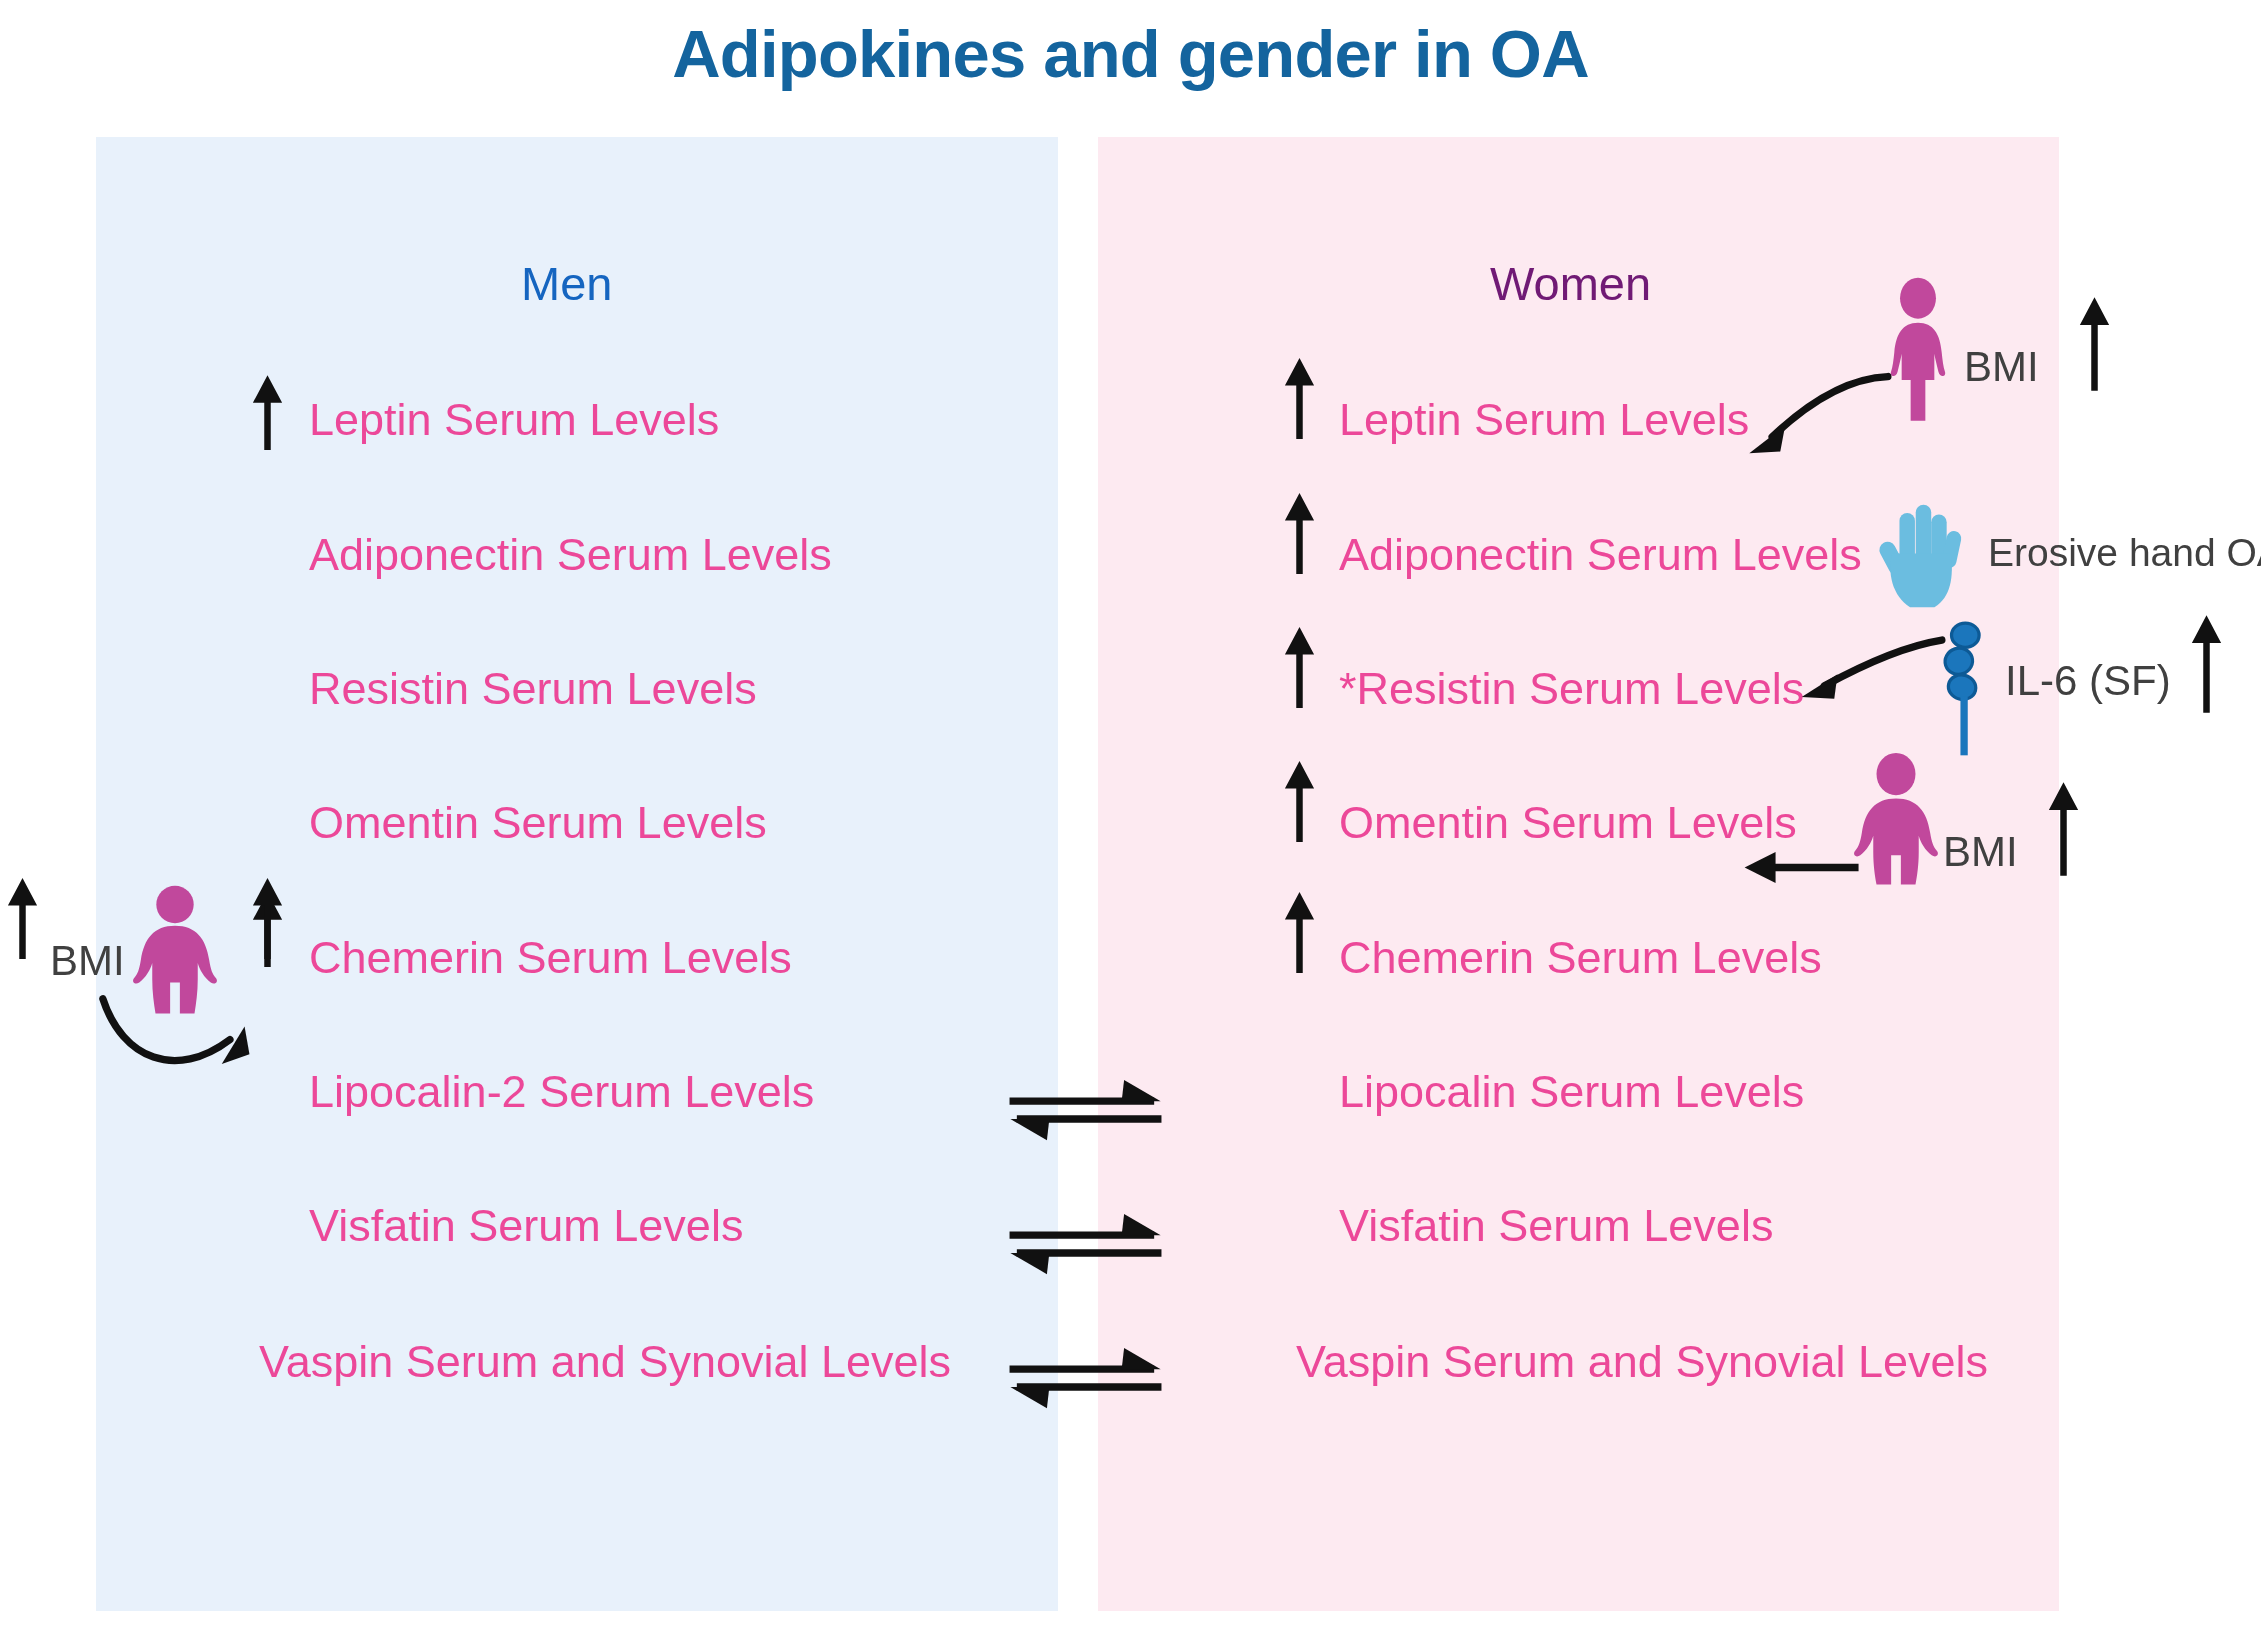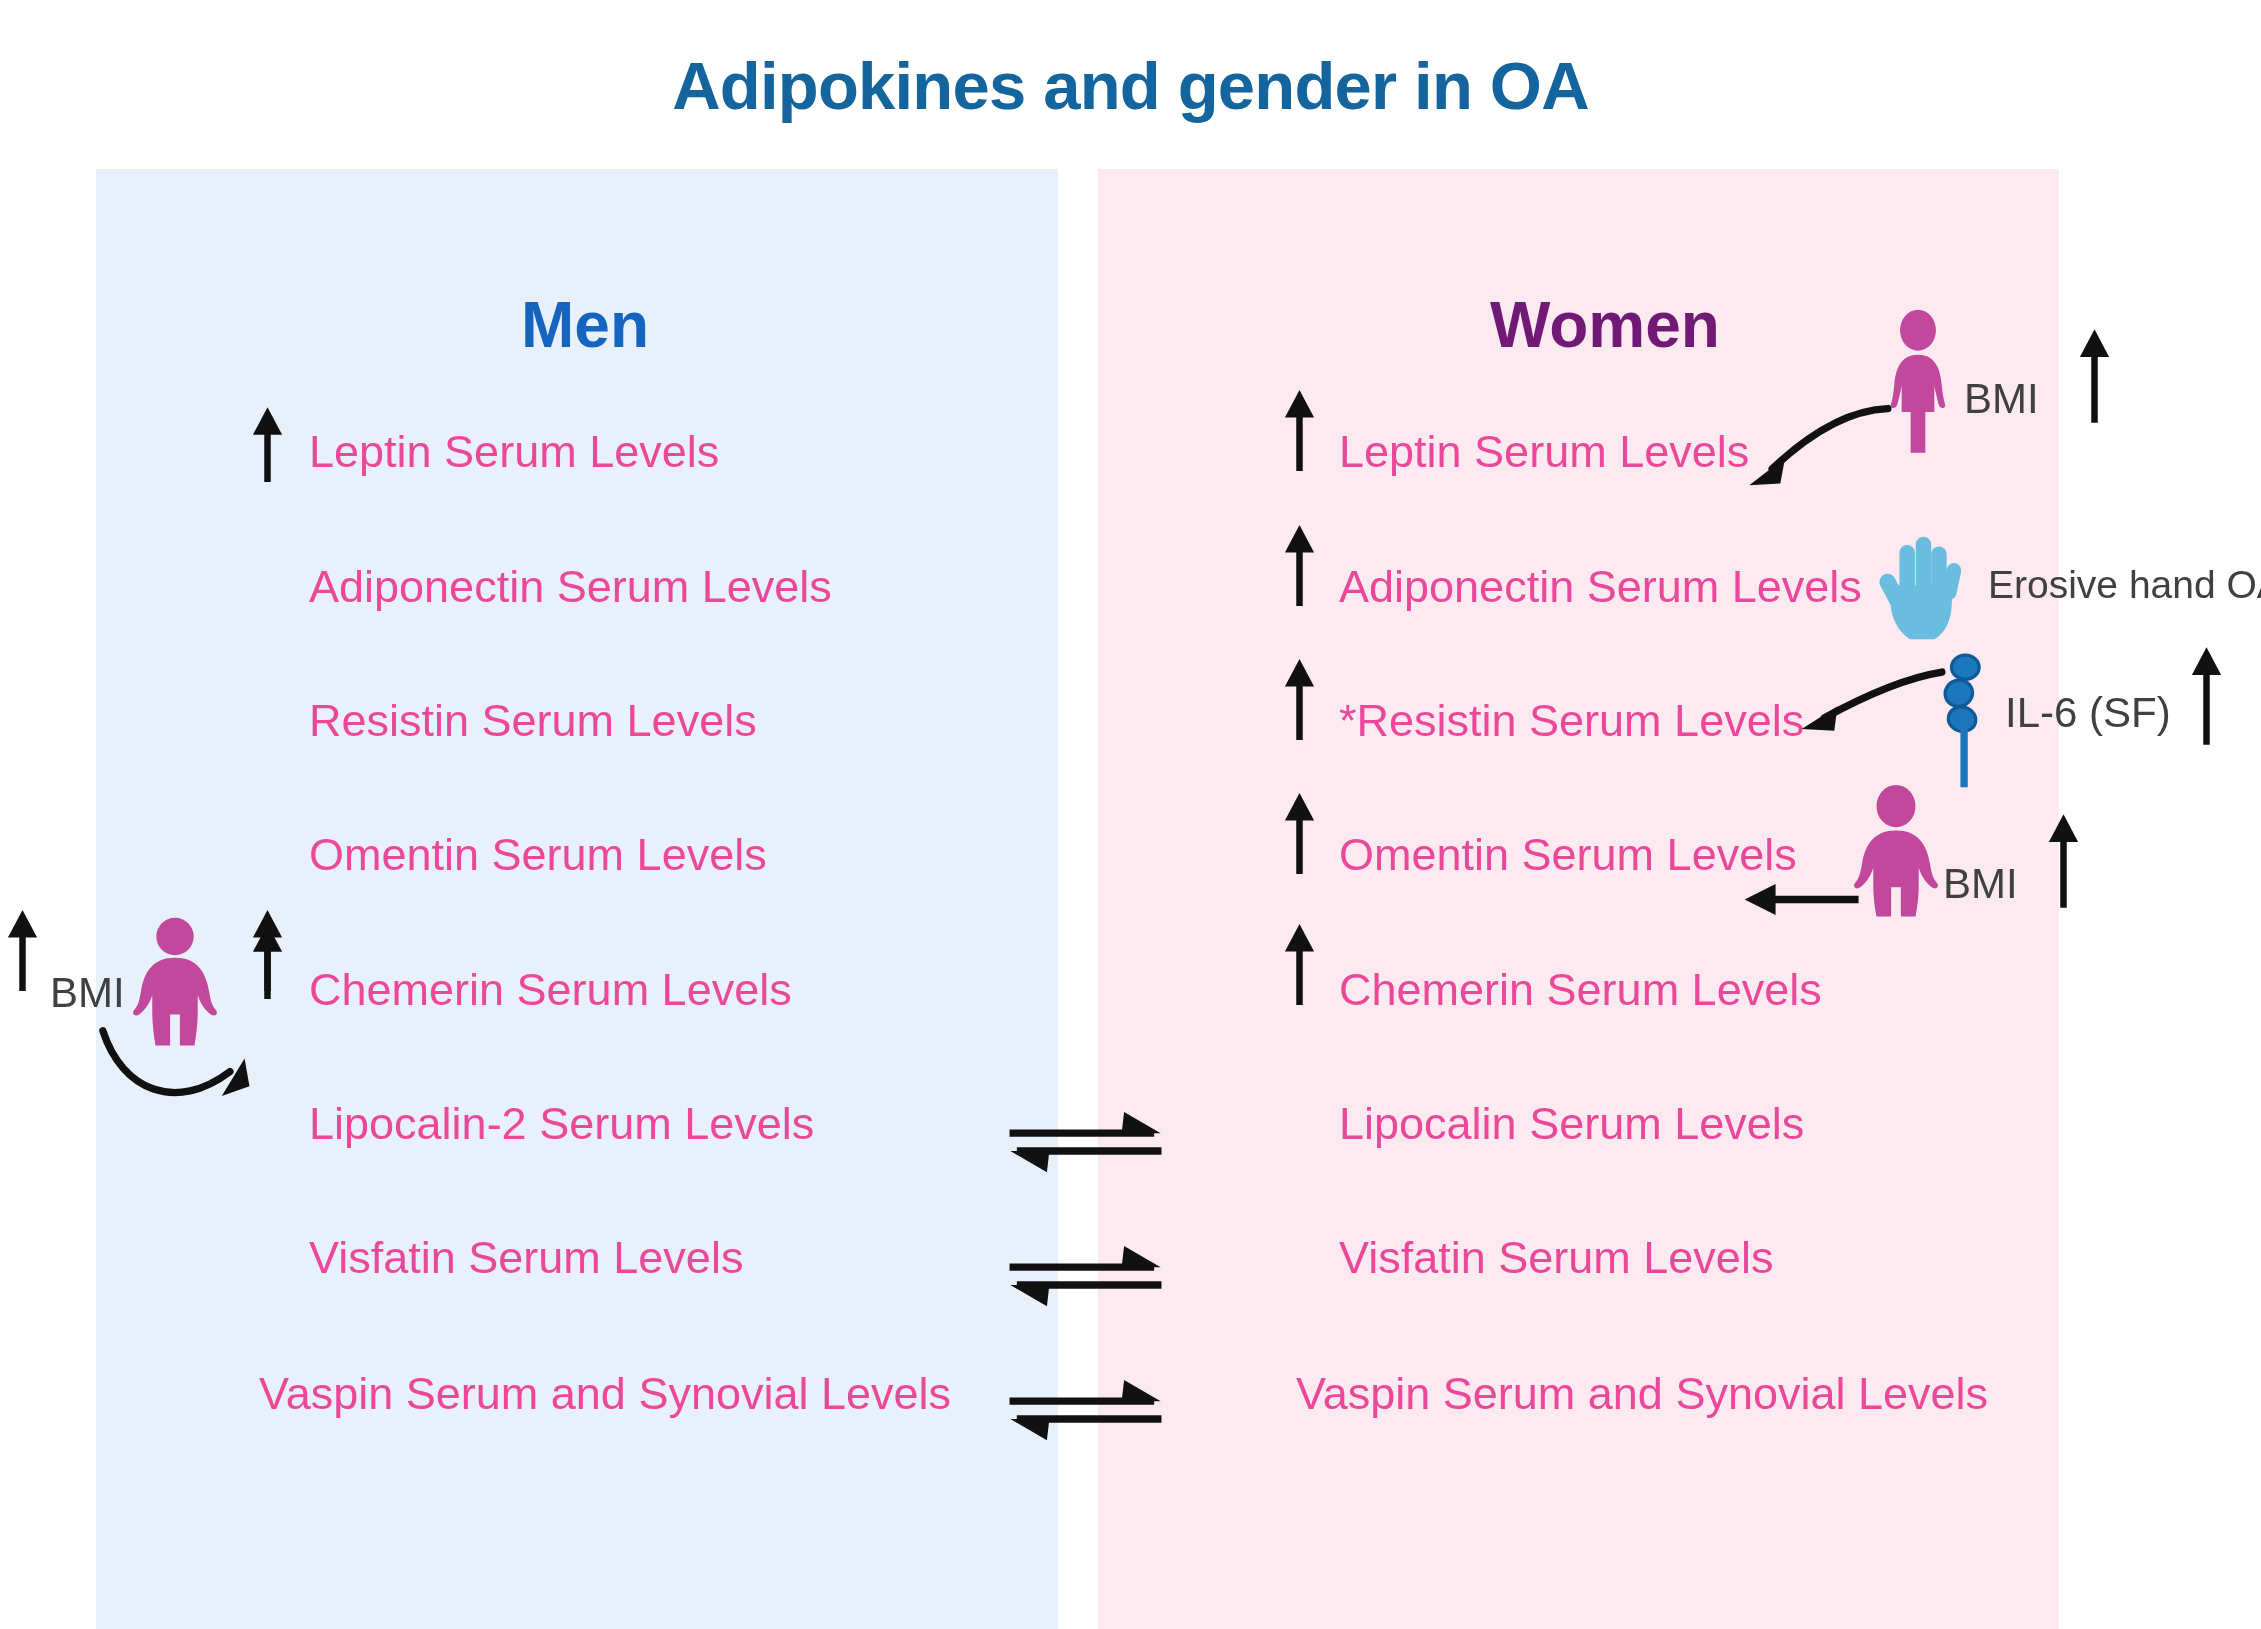--- a/index.html
+++ b/index.html
@@ -2,43 +2,43 @@
 <html style="font-size:13px"><head>
 <meta charset="utf-8">
 <style>
   * { box-sizing: border-box; margin: 0; padding: 0; }
   html, body {
     width: 2261px; height: 1629px;
     background: #ffffff;
     font-family: "Liberation Sans", sans-serif;
     overflow: hidden;
   }
-  #root { position: relative; width: 2261px; height: 1382px; margin-top: 32px; }
+  #root { position: relative; width: 2261px; height: 1382px; }
 
   
   .title {
     position: absolute;
     left: 0; top: 14.7px;
     width: 2261px;
     text-align: center;
     font-size: 67px;
     font-weight: bold;
     color: #14649e;
     letter-spacing: -0.8px;
   }
 
   
   .panel { position: absolute; top: 137px; height: 1474px; }
   .panel-men   { left: 96px;  width: 962px; background: #e8f1fb; }
   .panel-women { left: 1098px; width: 961px; background: #fdeaf1; }
 
   .panel-heading {
     position: absolute;
-    font-size: 64px;
-    font-weight: bold;
+    font-size: 47px;
+    font-weight: normal;
     white-space: nowrap;
   }
   .heading-men   { left: 521px;  top: 256px; color: #1565c0; }
   .heading-women { left: 1490px; top: 256px; color: #701a75; }
 
   
   .row-label {
     position: absolute;
     font-size: 45px;
     color: #ec4899;

